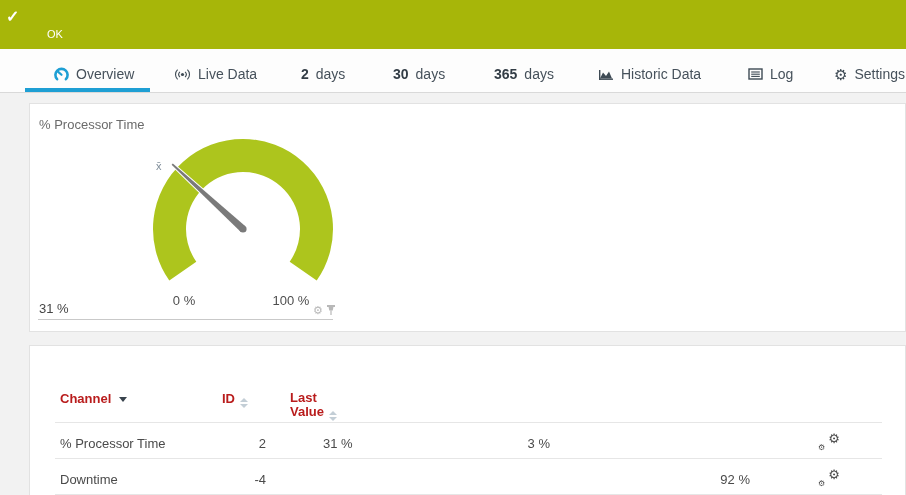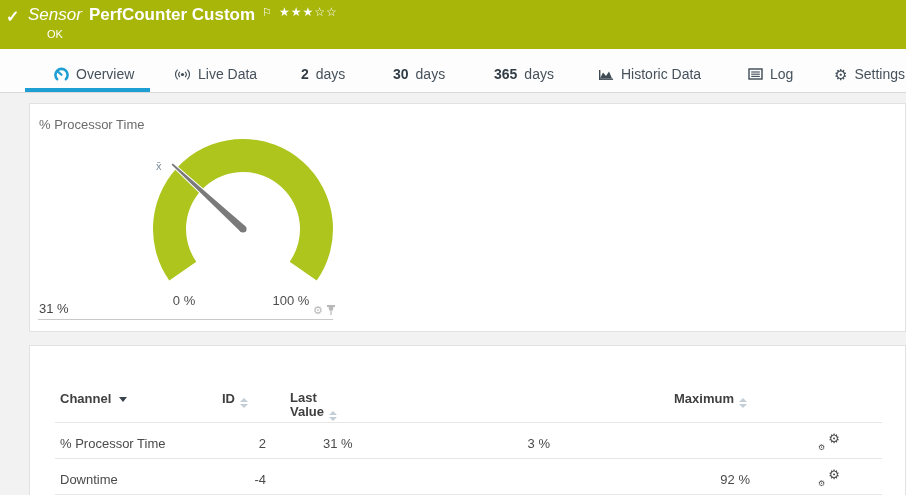--- a/index.html
+++ b/index.html
@@ -40,21 +40,21 @@
   .mean-marker { position:absolute; left:126px; top:56px; font-size:11px; color:#7e8c98; }
   .scale-label { position:absolute; top:189px; font-size:13px; color:#4e4e4e; }
   .scale-min { left:134px; width:40px; text-align:center; }
   .scale-max { left:236px; width:50px; text-align:center; }
   .gauge-value { position:absolute; left:9px; top:197px; font-size:13px; color:#454545; }
   .widget-tools { position:absolute; left:283px; top:200px; display:flex; gap:3px; align-items:center; color:#b8b8b8; }
   .widget-tools .gear-sm { font-size:11px; line-height:12px; cursor:pointer; color:#b8b8b8; }
   .widget-underline { position:absolute; left:8px; top:215px; width:295px; height:1px; background:#c9c9c9; }
 
   
-  .th { position:absolute; font-size:13px; font-weight:bold; color:#404040; cursor:pointer; }
+  .th { position:absolute; font-size:13px; font-weight:bold; color:#b91c1c; cursor:pointer; }
   .td { position:absolute; font-size:13px; color:#4a4a4a; }
   .right { text-align:right; }
   .center { }
   .hline { position:absolute; left:25px; width:827px; height:1px; background:#e6e6e6; }
 
   .caret-down { display:inline-block; width:0; height:0; margin-left:8px; margin-bottom:1px;
                 border-left:4px solid transparent; border-right:4px solid transparent; border-top:5px solid #39434d; }
   .sort { display:inline-flex; flex-direction:column; gap:2px; margin-left:5px; vertical-align:1px; }
   .sort i { display:block; width:0; height:0; border-left:4px solid transparent; border-right:4px solid transparent; }
   .sort .up { border-bottom:4px solid #c3ced6; }
@@ -62,26 +62,20 @@
 
   .gears { position:absolute; width:22px; height:17px; cursor:pointer; color:#4d4d4d; }
   .gears .big { position:absolute; right:0; top:-2px; font-size:13px; line-height:14px; }
   .gears .small { position:absolute; left:0; bottom:-1px; font-size:8px; line-height:9px; }
 </style>
 </head>
 <body>
 
 <div class="topbar">
   <span class="check">✓</span>
-  <div class="title-row">
-    <span class="sensor-kind">Sensor</span>
-    <span class="sensor-title">PerfCounter Custom</span>
-    <span class="flag">⚐</span>
-    <span class="stars">★★★☆☆</span>
-  </div>
   <div class="status-ok">OK</div>
 </div>
 
 <div class="tabstrip">
   <div class="tab" style="left:54px;">
     <span class="ticon">
       <svg width="15" height="15" viewBox="0 0 15 15">
         <path d="M3.1,12.2 A6.1,6.1 0 1 1 11.9,12.2" fill="none" stroke="#1e9fd4" stroke-width="2.6" stroke-linecap="round"></path>
         <line x1="7.5" y1="7.8" x2="3.9" y2="4.6" stroke="#1e9fd4" stroke-width="2.2" stroke-linecap="round"></line>
       </svg>
@@ -190,26 +184,20 @@
 
   <div class="th center" style="left:260px; top:45px; width:90px; line-height:14px;">
     <div>Last</div>
     <div><span>Value</span><span class="sort">
           <i class="up"></i>
           <i class="down"></i>
         </span></div>
   </div>
 
 
-  <div class="th right" style="left:592px; top:45px; width:125px;">
-    <span>Maximum</span><span class="sort">
-        <i class="up"></i>
-        <i class="down"></i>
-      </span>
-  </div>
 
   <div class="hline" style="top:76px;"></div>
 
   <div>
     <div class="td" style="left:30px; top:90px;">% Processor Time</div>
     <div class="td right" style="left:150px; top:90px; width:86px;">2</div>
     <div class="td" style="left:293px; top:90px;">31 %</div>
     <div class="td right" style="left:420px; top:90px; width:100px;">3 %</div>
     <div class="td right" style="left:620px; top:90px; width:100px;margin-top:36px;">92 %</div>
     <div class="gears" style="left:788px; top:88px;">

